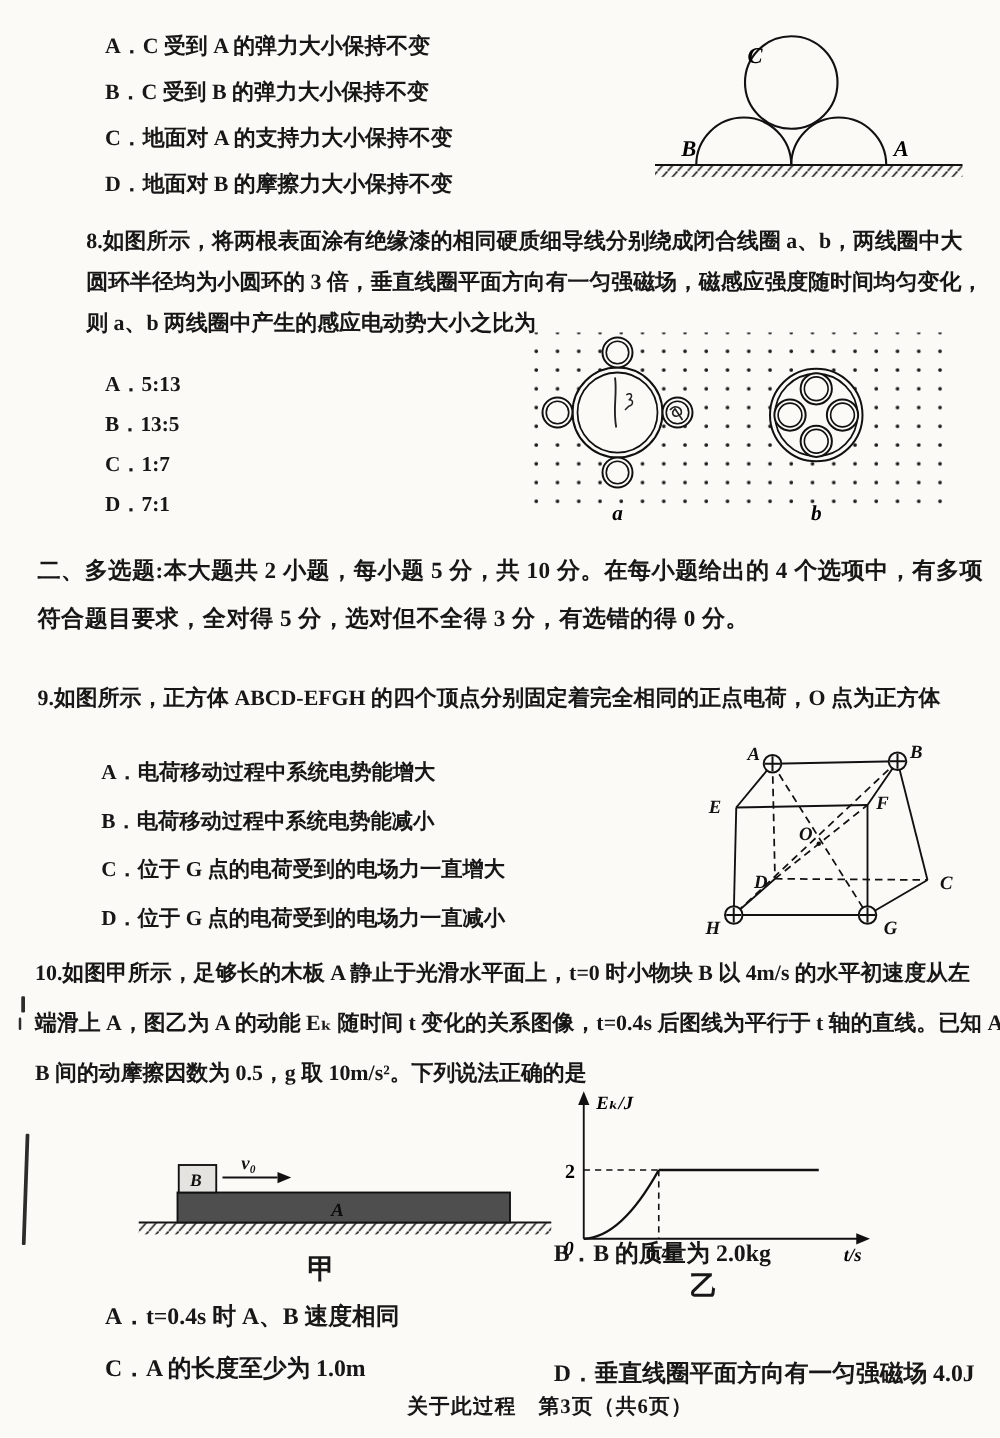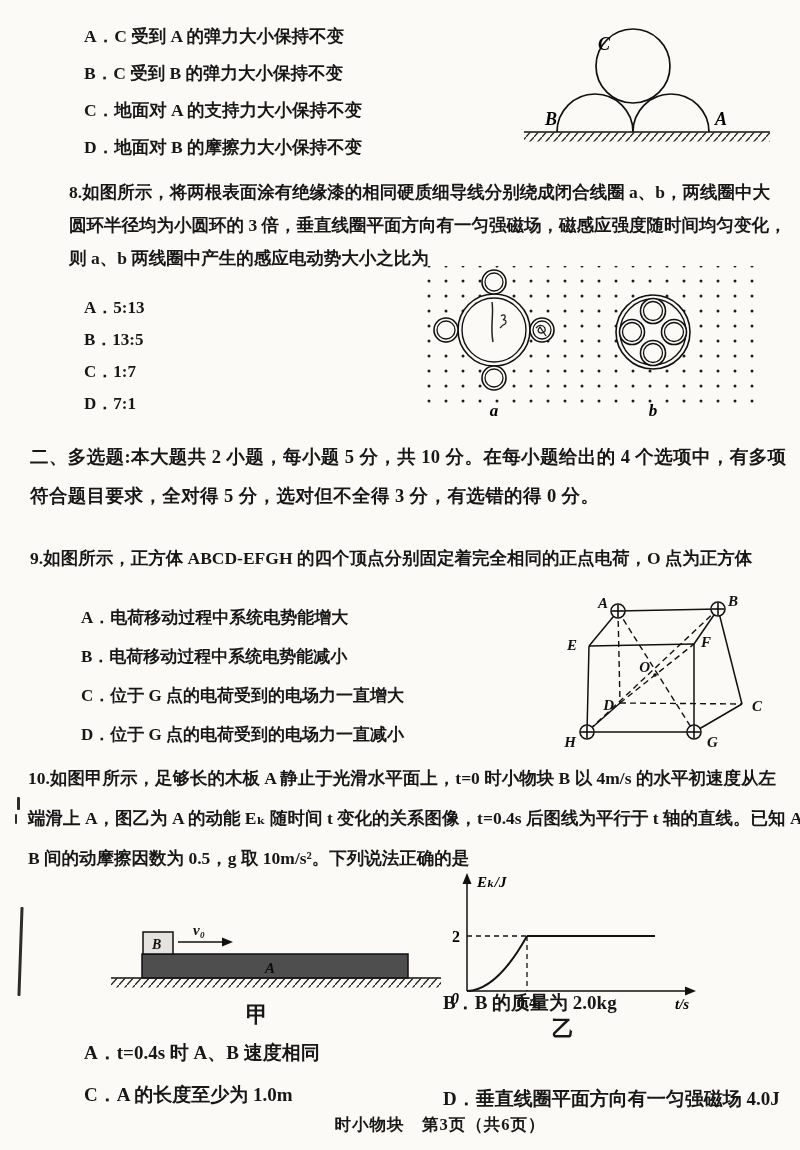--- a/index.html
+++ b/index.html
@@ -223,17 +223,17 @@
   <text x="16" y="134" text-anchor="end" font-size="16" font-style="italic" font-weight="bold">0</text>
   <text x="84" y="138" text-anchor="middle" font-size="16" font-weight="bold">0.4</text>
 </svg>
 <div class="abs caption" style="left:552px;top:1014px">乙</div>
 
 <div class="abs q10opt" style="left:84px;top:1040px">A．t=0.4s 时 A、B 速度相同</div>
 <div class="abs q10opt" style="left:443px;top:990px">B．B 的质量为 2.0kg</div>
 <div class="abs q10opt" style="left:84px;top:1082px">C．A 的长度至少为 1.0m</div>
 <div class="abs q10opt" style="left:443px;top:1086px">D．垂直线圈平面方向有一匀强磁场 4.0J</div>
 
-<div class="abs footer">时小物块　第3页（共6页）</div>
+<div class="abs footer">关于此过程　第3页（共6页）</div>
 
 <div class="abs mark" style="left:17px;top:797px;width:3px;height:13px"></div>
 <div class="abs mark" style="left:15px;top:814px;width:2px;height:10px"></div>
 <div class="abs mark" style="left:19px;top:907px;width:3px;height:89px;transform:rotate(2deg)"></div>
 
 </body></html>

